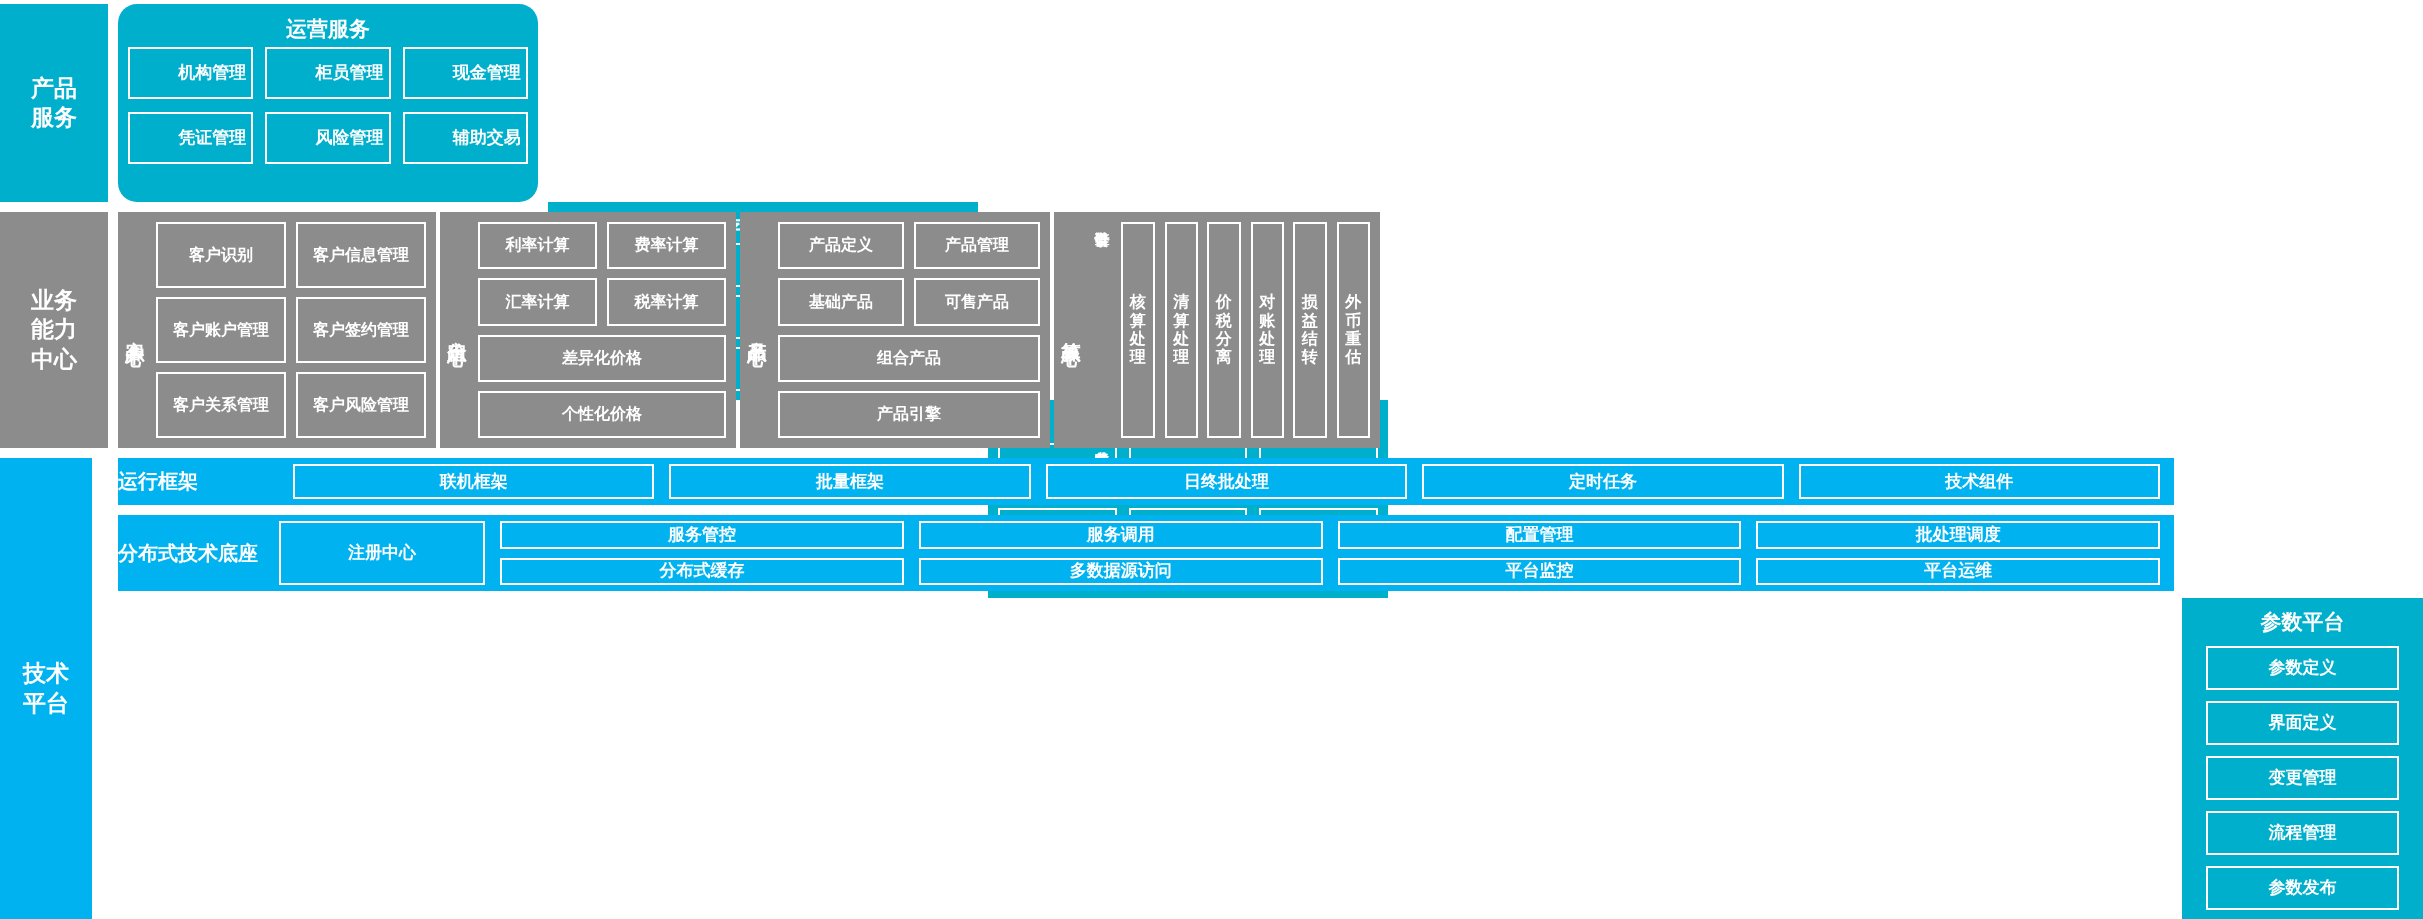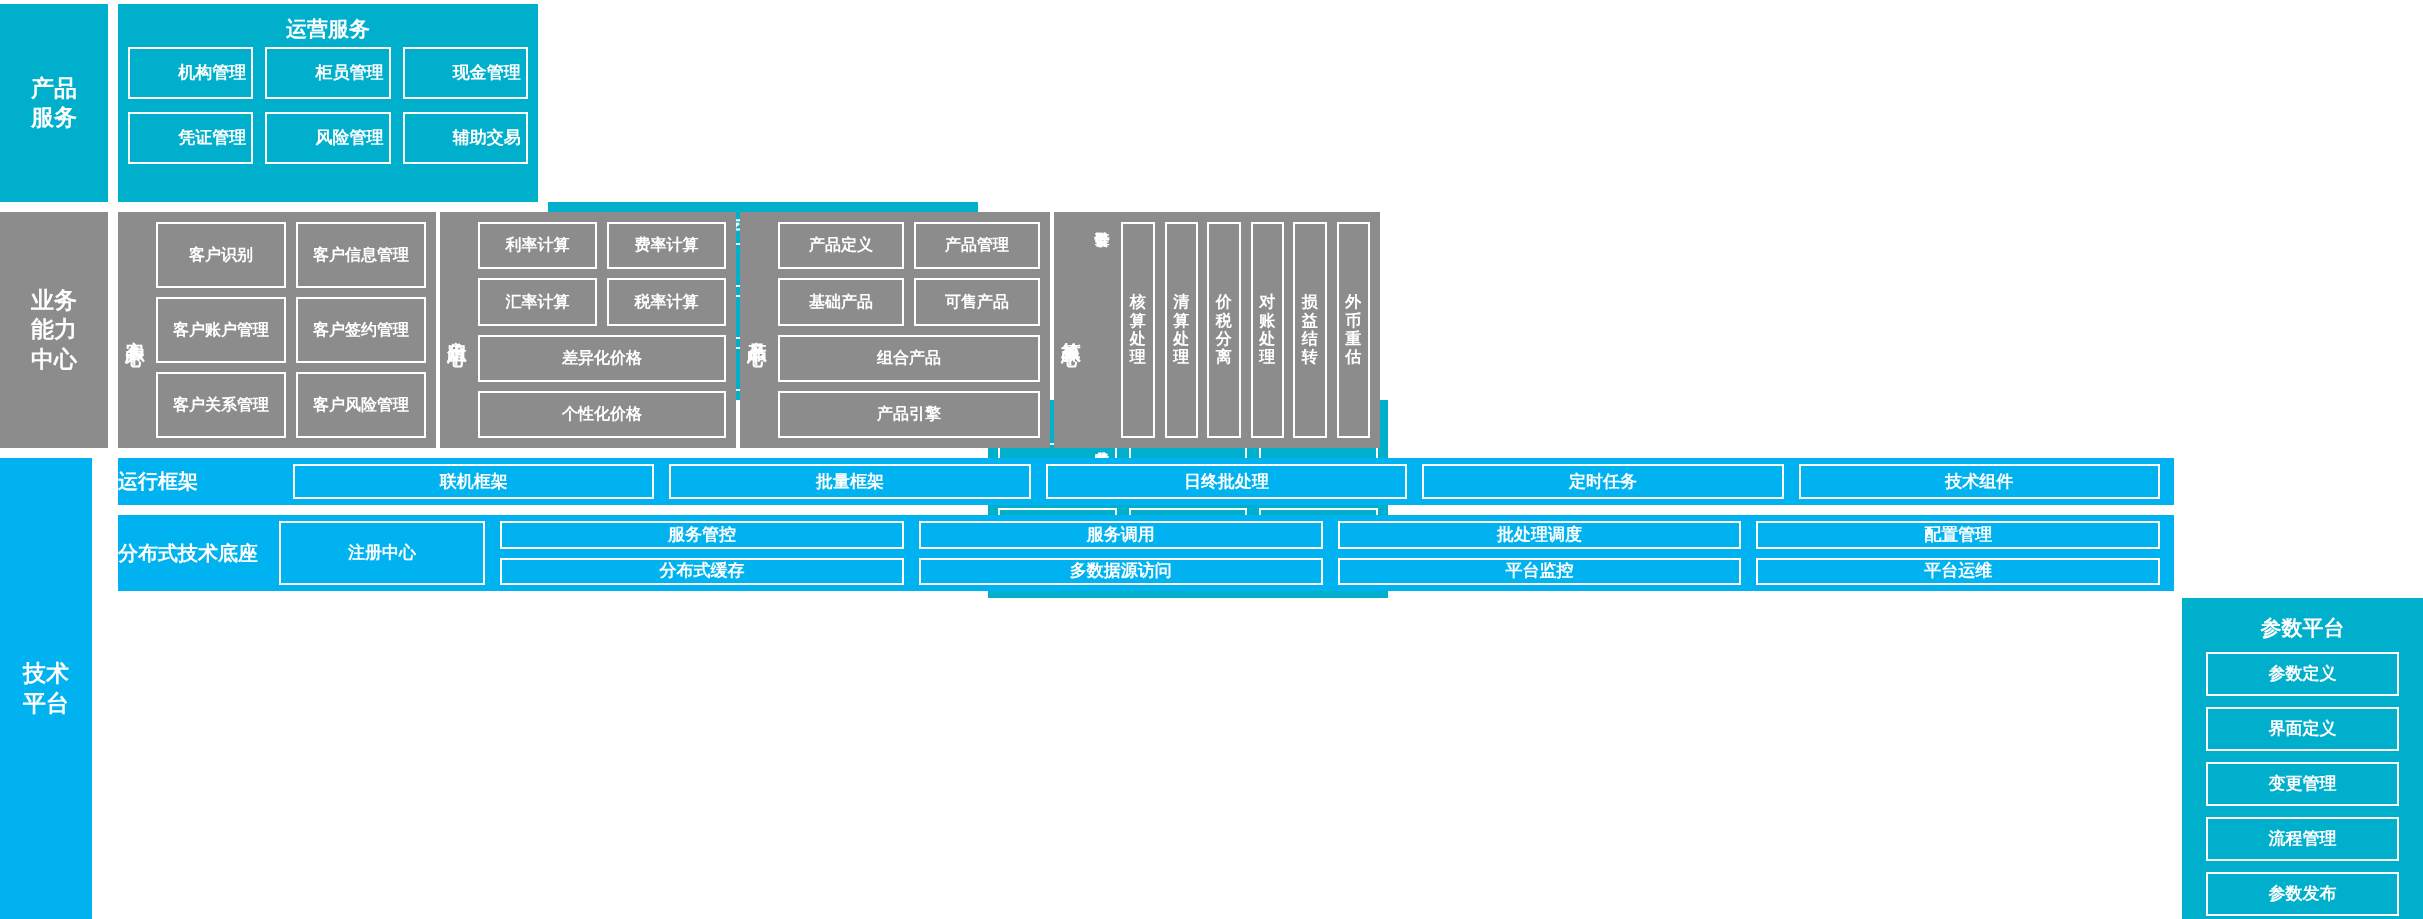--- a/index.html
+++ b/index.html
@@ -35,34 +35,34 @@
     text-align:center; line-height:1.15;
   }
   .vlabel {
     color:#fff; font-weight:bold; text-align:center;
     writing-mode: vertical-rl; text-orientation: upright;
     letter-spacing: 2px; display:flex; align-items:center; justify-content:center;
   }
 
   
   #top-left-spine { left:0; top:4px; width:108px; height:198px; font-size:23px; }
-  #ops-group   { left:118px; top:4px;  width:420px; height:198px; }
+  #ops-group   { left:118px; top:4px;  width:420px; height:198px;border-radius:19px; }
   #dep-group   { left:548px; top:4px;  width:430px; height:198px; }
   #loan-group  { left:988px; top:4px;  width:400px; height:198px; }
   #param-group { left:2182px; top:4px; width:241px; height:444px; }
 
   .top-title { font-size:21px; padding-top:11px; }
   .top-grid { display:grid; gap:13px 12px; padding:8px 14px 12px 14px; }
   .top-grid .box { font-size:17px;padding-left:43px; }
 
   #ops-grid  { grid-template-columns: repeat(3, 1fr); grid-template-rows: 52px 52px; margin-top:4px; padding:0 10px; }
   #dep-grid  { grid-template-columns: repeat(3, 1fr); grid-template-rows: 44px 44px 44px; gap:8px 11px; margin-top:2px; padding:0 10px; }
   #loan-grid { grid-template-columns: repeat(3, 1fr); grid-template-rows: 52px 52px; margin-top:4px; padding:0 10px; }
 
-  #param-title { font-size:21px; padding-top:16px; }
+  #param-title { font-size:21px; padding-top:10px; }
   #param-list { display:flex; flex-direction:column; gap:11px; padding:10px 24px 12px 24px; }
   #param-list .box { height:44px; font-size:17px; }
 
   
   #mid-left-spine { left:0; top:212px; width:108px; height:236px; font-size:23px; }
 
   .center-card { position:absolute; top:212px; height:236px; display:flex; }
   #cust-card  { left:118px; width:318px; }
   #price-card { left:440px; width:296px; }
   #prod-card  { left:740px; width:310px; }
@@ -255,22 +255,22 @@
       <div class="box">技术组件</div>
     </div>
   </div>
 
   <div class="tech-strip bright" id="base-strip">
     <div class="strip-label" id="base-label">分布式技术底座</div>
     <div class="strip-boxes" id="base-boxes">
       <div class="box" id="base-register">注册中心</div>
       <div class="box">服务管控</div>
       <div class="box">服务调用</div>
+      <div class="box">配置管理</div>
       <div class="box">批处理调度</div>
-      <div class="box">配置管理</div>
       <div class="box">分布式缓存</div>
       <div class="box">多数据源访问</div>
       <div class="box">平台监控</div>
       <div class="box">平台运维</div>
     </div>
   </div>
 
 </div>
 
 </body></html>

